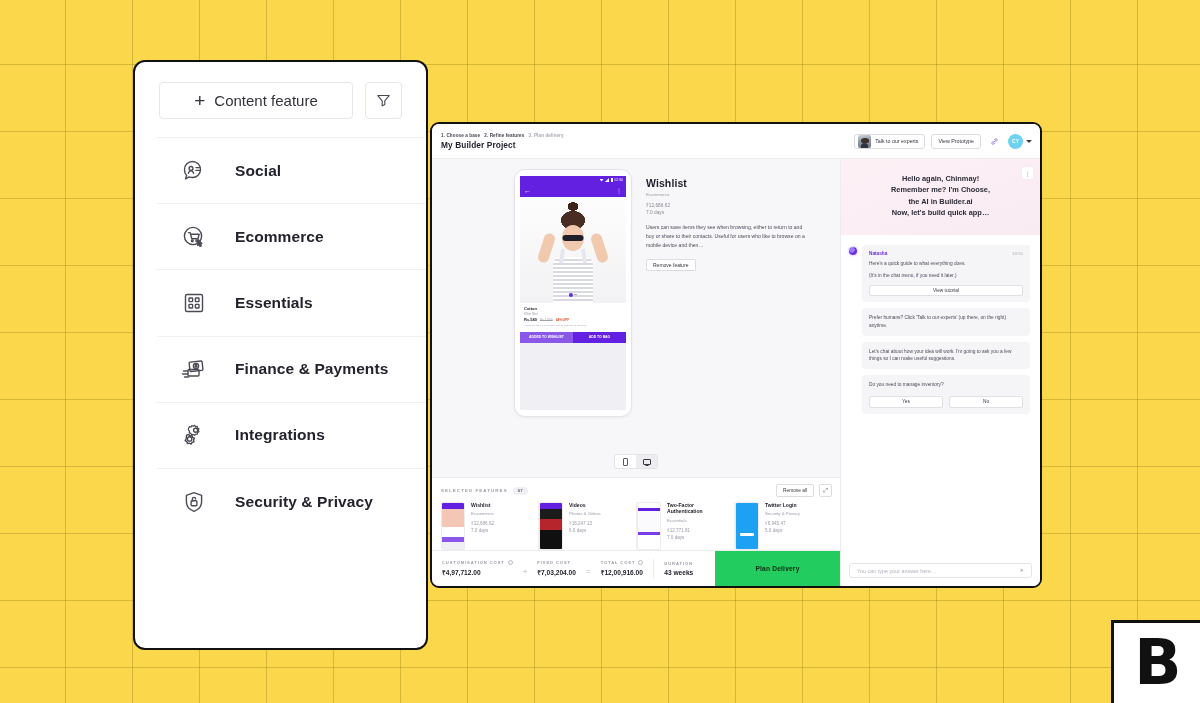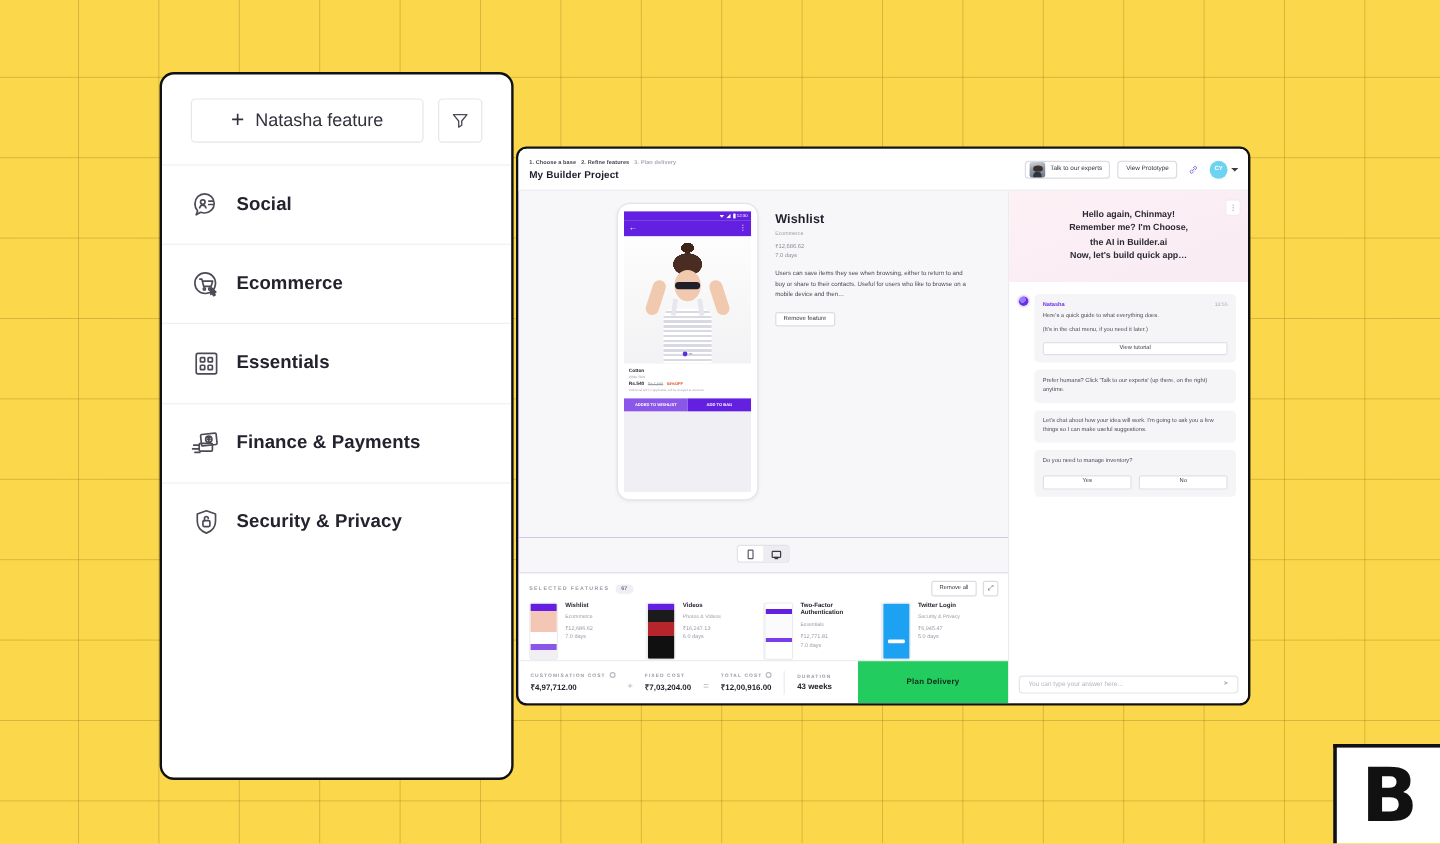--- a/index.html
+++ b/index.html
@@ -242,22 +242,23 @@
     flex:1; height:37px; border:1px solid #e6e6ec; border-radius:4px; background:#fff;
     display:flex; align-items:center; justify-content:center; gap:9px;
     font-size:15px; color:#32323c;
   }
   #custom-feature .plus{ font-size:19px; color:#32323c; line-height:1; font-weight:300;}
   #filter-btn{
     width:37px;height:37px;border:1px solid #e6e6ec;border-radius:4px;background:#fff;
     display:flex;align-items:center;justify-content:center;
   }
   .cat-row{
-    height:66.2px; display:flex; align-items:center; gap:12px; padding:16px 24px;
+    height:66.2px; display:flex; align-items:center; gap:28px; padding:16px 24px;
     border-top:1px solid #f0f0f3;
+    margin-left:22px;
   }
   .cat-label{ font-size:15.5px; font-weight:bold; color:#23232e; letter-spacing:.1px;}
   .cat-ico{ width:26px;height:26px; flex:0 0 26px; display:flex; align-items:center; justify-content:center; color:#4b4b56;}
   .cat-ico svg{ width:26px; height:26px; }
 </style>
 </head>
 <body>
 
 <div id="bg-grid"></div>
 
@@ -513,21 +514,21 @@
       </div>
     </div>
 
   </div>
 </div>
 
 <div id="cat-card">
   <div id="cat-top">
     <div id="custom-feature">
       <span class="plus">+</span>
-      <span>Natasha feature</span>
+      <span>Content feature</span>
     </div>
     <div id="filter-btn">
       <svg viewBox="0 0 24 24" width="17" height="17" fill="none" stroke="#4b4b56" stroke-width="1.6" stroke-linejoin="round">
         <path d="M4 5h16l-6.2 7.4v5.1l-3.6 2.1v-7.2z"></path>
       </svg>
     </div>
   </div>
 
   <div class="cat-row">
     <span class="cat-ico">
@@ -573,20 +574,31 @@
         <rect x="8.5" y="5.5" width="13" height="9.5" rx="1" transform="rotate(-6 15 10)"></rect>
         <circle cx="15" cy="10" r="2.6"></circle>
         <path d="M15 8v4M14 8.6h2M14 10.2h2"></path>
         <rect x="7" y="13.5" width="11" height="6.5" rx="1"></rect>
         <path d="M2.5 15h4M1.5 18h5M3.5 21h4"></path>
       </svg>
     </span>
     <span class="cat-label">Finance &amp; Payments</span>
   </div>
 
+  <div class="cat-row">
+    <span class="cat-ico">
+      <svg viewBox="0 0 26 26" fill="none" stroke="#4b4b56" stroke-width="1.4" stroke-linejoin="round">
+        <path d="M10.2 8.6l.9-2 1.9.5.9-1.8 1.7 1 1.6-1.2 1.1 1.6 2-.3.2 2 1.8.9-1 1.7 1.1 1.6-1.7 1-.3 2-2-.2-1.3 1.5-1.6-1.1-1.9.7-.7-1.9-2-.6.4-1.9-1.4-1.4z" transform="translate(-1 -1) scale(.85)"></path>
+        <circle cx="14.6" cy="8.3" r="2"></circle>
+        <path d="M5.6 13.2l2.2-.7 1.3 1.5 1.9-.6.6 1.9 1.9.8-1 1.8.6 2-2 .4-.9 1.8-1.8-1-2 .5-.5-2-1.8-1 1.1-1.8z"></path>
+        <circle cx="8.6" cy="16.9" r="2.2"></circle>
+      </svg>
+    </span>
+    <span class="cat-label">Integrations</span>
+  </div>
 
   <div class="cat-row">
     <span class="cat-ico">
       <svg viewBox="0 0 26 26" fill="none" stroke="#4b4b56" stroke-width="1.4" stroke-linecap="round" stroke-linejoin="round">
         <path d="M13 3.6l7.6 2.7v6.1c0 4.4-3 8.2-7.6 9.9-4.6-1.7-7.6-5.5-7.6-9.9V6.3z"></path>
         <rect x="10.1" y="11.8" width="5.8" height="5" rx="1"></rect>
         <path d="M11.4 11.8V10a1.6 1.6 0 013.2 0"></path>
       </svg>
     </span>
     <span class="cat-label">Security &amp; Privacy</span>

